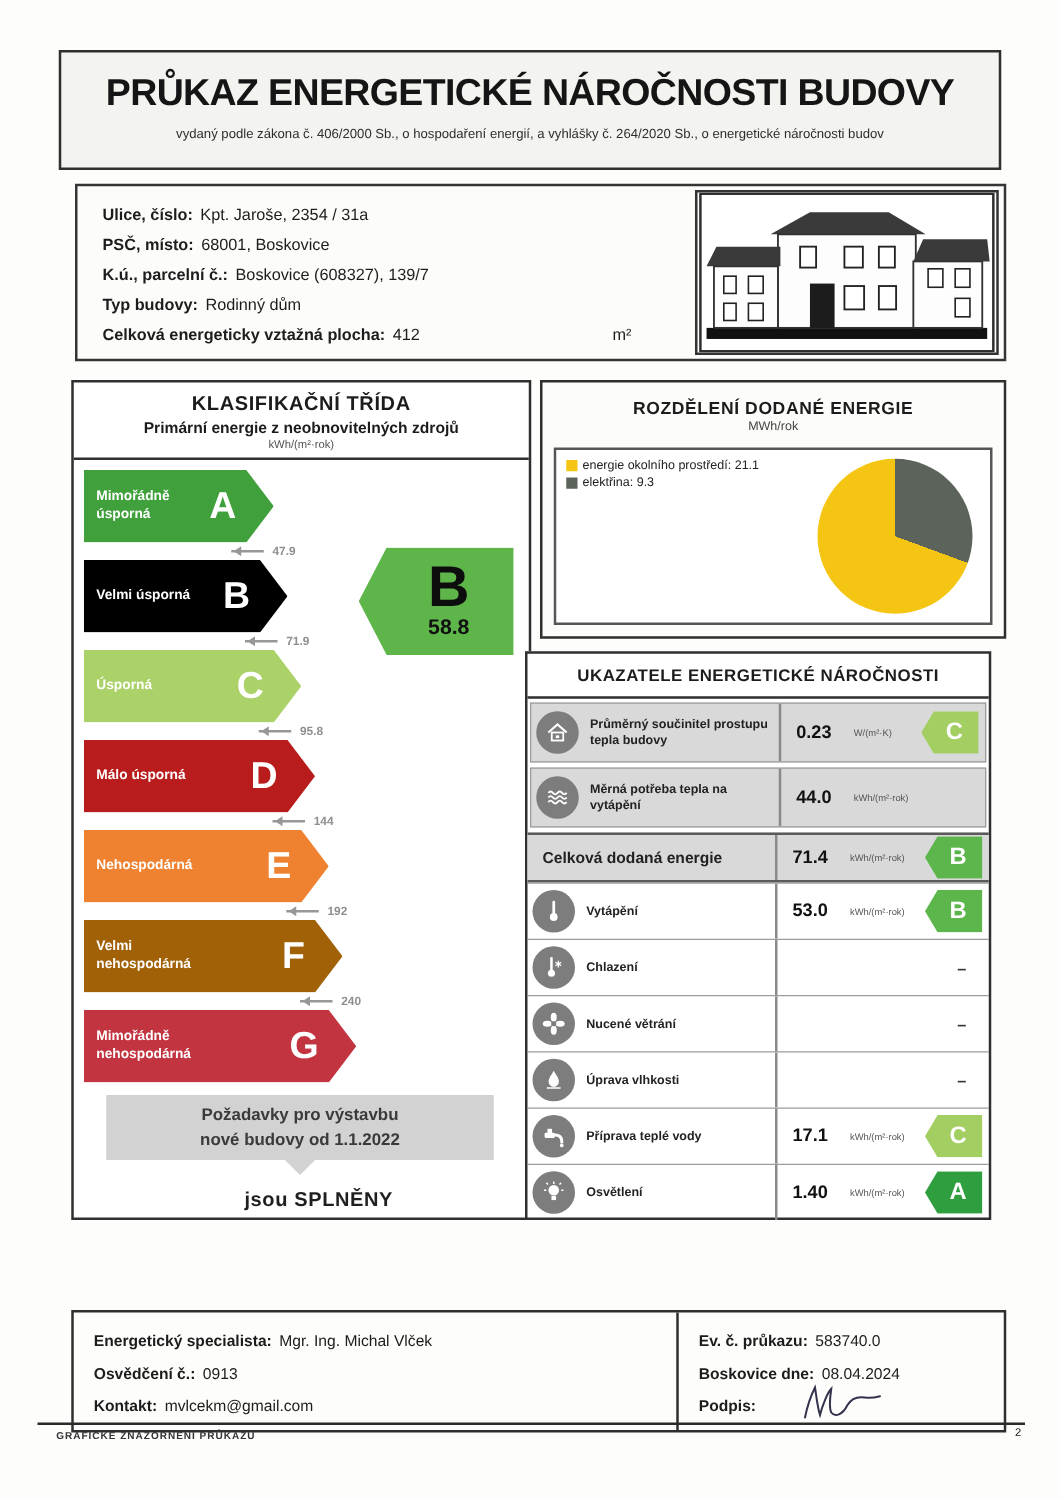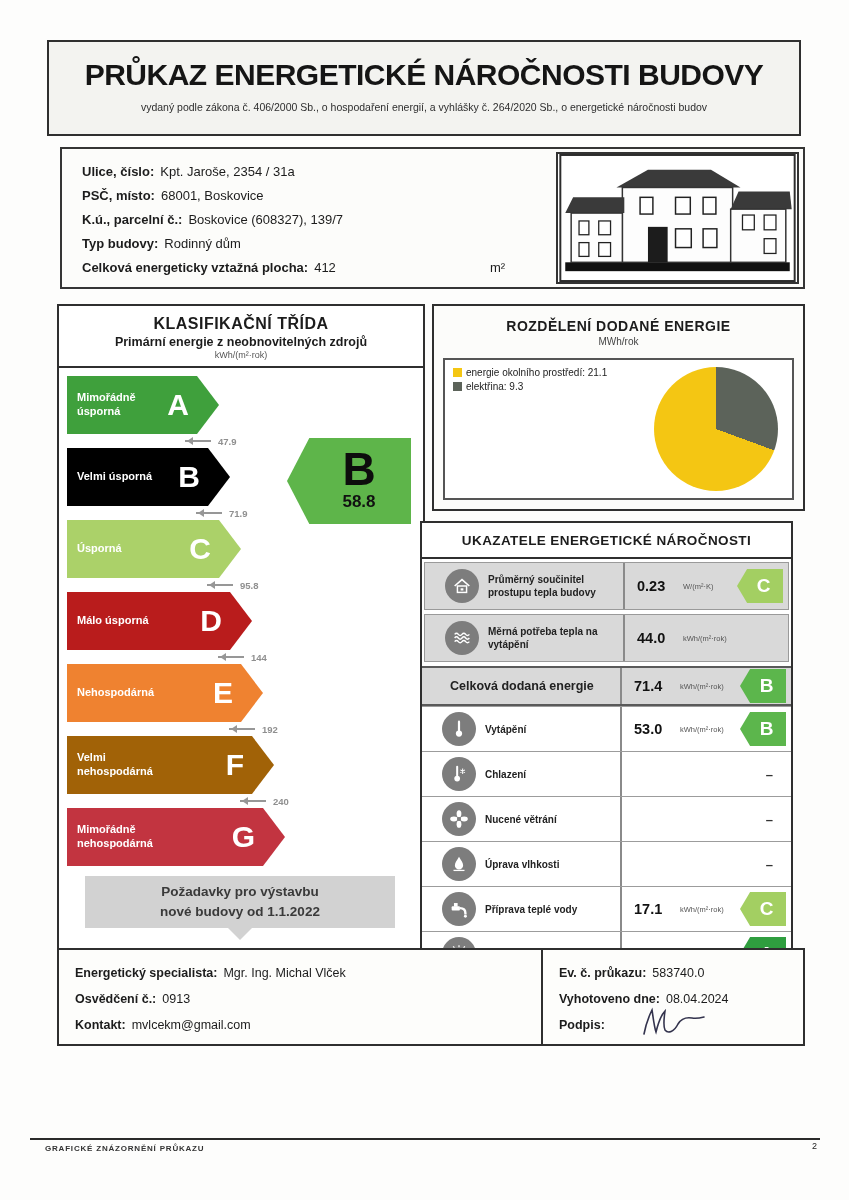--- a/index.html
+++ b/index.html
@@ -70,42 +70,42 @@
   .legend-row{display:flex;align-items:center;margin-bottom:3px;}
   .legend-swatch{width:9px;height:9px;margin-right:4px;display:inline-block;}
   .pie{position:absolute;right:14px;top:7px;width:124px;height:124px;border-radius:50%;}
 
   
   .ind-box{position:absolute;left:420px;top:521px;width:373px;height:455px;
     border:2px solid #2f2f2f;box-sizing:border-box;background:#fff;}
   .ind-title{height:34px;display:flex;align-items:center;justify-content:center;
     font-size:13.5px;font-weight:bold;letter-spacing:0.4px;border-bottom:2px solid #2f2f2f;}
   .ind-row{display:flex;align-items:stretch;height:45px;box-sizing:border-box;}
-  .ind-row .cell-l{width:200px;display:flex;align-items:center;gap:9px;padding-left:20px;
+  .ind-row .cell-l{width:200px;display:flex;align-items:center;gap:9px;padding-left:4px;
     border-right:2px solid #8a8a8a;box-sizing:border-box;}
   .ind-row .cell-r{flex:1;display:flex;align-items:center;padding-left:12px;box-sizing:border-box;}
   .ind-row.gray{background:#d9d9d9;height:48px;border:1px solid #9a9a9a;margin:3px 2px 4px;}
   .ind-row.total{background:#d9d9d9;height:40px;border-top:2px solid #5a5a5a;border-bottom:2px solid #5a5a5a;}
   .ind-row.plain{border-top:1px solid #9c9c9c;}
   .ind-row.plain:first-of-type{border-top:none;}
   .icon-circle{width:34px;height:34px;min-width:34px;border-radius:50%;background:#7d7d7d;
     display:flex;align-items:center;justify-content:center;}
   .icon-circle svg{width:22px;height:22px;}
   .ind-label{font-size:10px;font-weight:bold;color:#222;line-height:1.3;}
   .ind-label.big{font-size:12.5px;padding-left:8px;}
   .ind-value{font-size:14.5px;font-weight:bold;color:#111;min-width:40px;}
   .ind-unit{font-size:7.5px;color:#555;margin-left:6px;width:52px;line-height:1.2;}
   .tag{width:46px;height:34px;margin-left:auto;margin-right:5px;
     clip-path:polygon(0 50%, 22% 0, 100% 0, 100% 100%, 22% 100%);
     display:flex;align-items:center;justify-content:center;padding-left:7px;box-sizing:border-box;
     font-size:19px;font-weight:bold;color:#fff;}
   .dash{margin-left:auto;margin-right:18px;font-size:13px;font-weight:bold;color:#333;}
 
   
-  .spec-box{position:absolute;left:57px;top:948px;width:748px;height:98px;
+  .spec-box{position:absolute;left:57px;top:1048px;width:748px;height:98px;
     border:2px solid #2f2f2f;box-sizing:border-box;background:#fdfdfb;display:flex;}
   .spec-left{width:484px;border-right:2px solid #2f2f2f;box-sizing:border-box;padding:10px 0 0 16px;}
   .spec-right{flex:1;padding:10px 0 0 16px;position:relative;}
   .spec-line{font-size:12.5px;line-height:26px;white-space:nowrap;}
   .spec-line .lbl{font-weight:bold;margin-right:6px;}
   .signature{position:absolute;left:95px;top:56px;}
 
   
   .foot-rule{position:absolute;left:30px;top:1138px;width:790px;height:2px;background:#2a2a2a;}
   .foot-label{position:absolute;left:45px;top:1144px;font-size:8px;font-weight:bold;color:#333;letter-spacing:0.8px;}
@@ -433,21 +433,21 @@
       </div>
       <div class="spec-line">
         <span class="lbl">Kontakt:</span><span>mvlcekm@gmail.com</span>
       </div>
     </div>
     <div class="spec-right">
       <div class="spec-line">
         <span class="lbl">Ev. č. průkazu:</span><span>583740.0</span>
       </div>
       <div class="spec-line">
-        <span class="lbl">Vyhotoveno dne:</span><span>08.04.2024</span>
+        <span class="lbl">Boskovice dne:</span><span>08.04.2024</span>
       </div>
       <div class="spec-line">
         <span class="lbl">Podpis:</span>
       </div>
       <svg class="signature" width="70" height="34" viewBox="0 0 70 34">
         <path d="M6 28 C8 18 12 8 14 4 C15 10 16 20 18 26 C20 18 24 8 27 5 C26 12 25 20 27 24 C30 28 36 26 40 18 C43 13 48 11 54 12 C58 12.6 62 12 66 11" fill="none" stroke="#33334d" stroke-width="1.6" stroke-linecap="round"></path>
       </svg>
     </div>
   </div>
 

